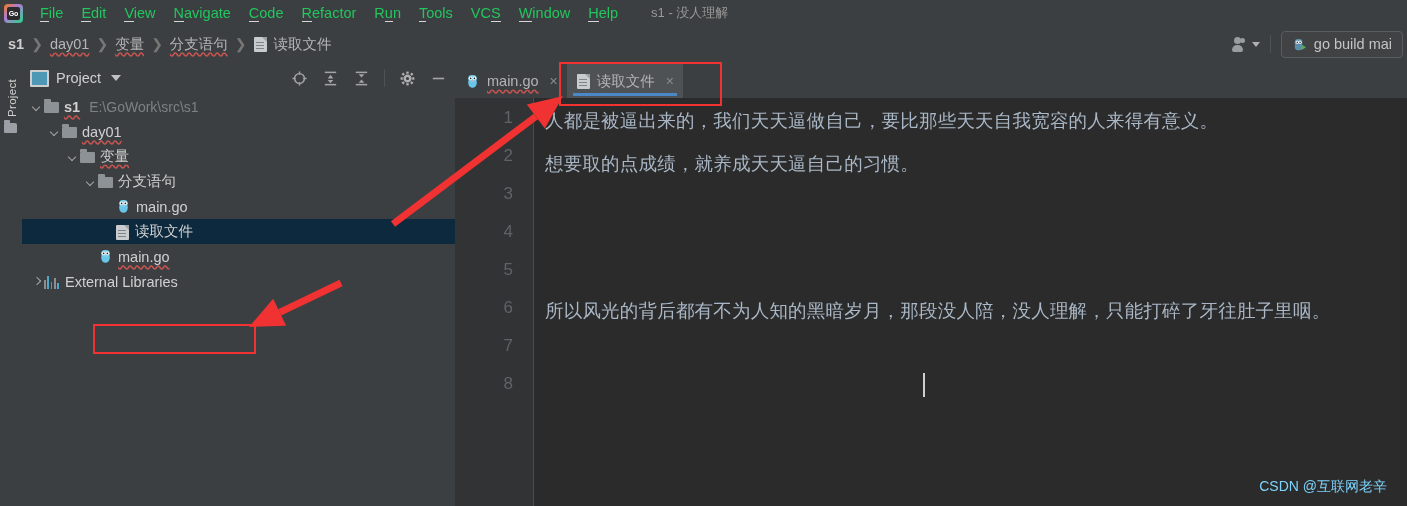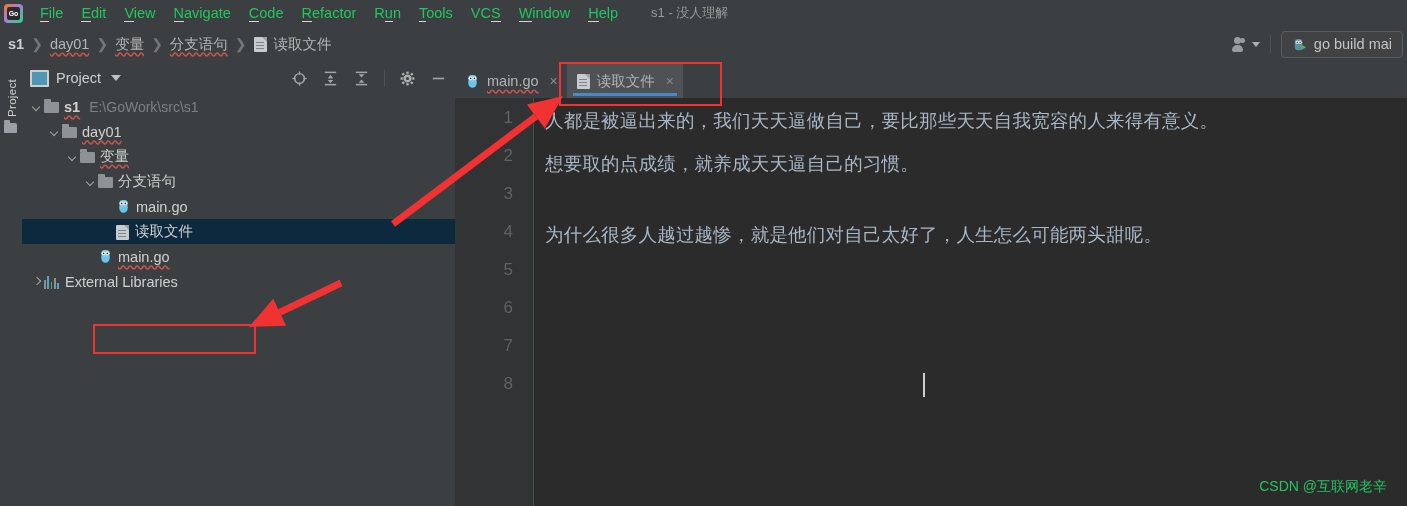--- a/index.html
+++ b/index.html
@@ -129,21 +129,21 @@
   .tab.active .underline{position:absolute;left:6px;right:6px;bottom:2px;height:3px;background:#4a88c7;}
   .tab .x{color:#8b8b8b;font-size:14px;margin-left:4px;}
   .gopher-ico{width:15px;height:15px;flex:0 0 auto;}
 
   .gutter{position:absolute;left:0;top:36px;width:78px;height:408px;background:#313335;border-right:1px solid #4b4b4b;}
   .lnum{position:absolute;right:20px;font-size:17px;color:#606366;font-family:"Liberation Sans",sans-serif;}
   .code{position:absolute;left:79px;top:36px;width:873px;height:408px;background:#2b2b2b;overflow:hidden;}
   .cline{position:absolute;left:11px;font-size:18.5px;color:#a9b7c6;white-space:nowrap;letter-spacing:.2px;text-align:center;}
   .caretline{position:absolute;left:0;width:952px;height:38px;background:#323232;}
   .caret{position:absolute;width:2px;height:24px;background:#cfcfcf;}
-  .watermark{position:absolute;right:20px;bottom:10px;font-size:14px;color:#22c55e;}
+  .watermark{position:absolute;right:20px;bottom:10px;font-size:14px;color:#7dd3fc;}
 
   
   .redbox{position:absolute;border:2px solid #f03232;pointer-events:none;}
   .ann-svg{position:absolute;left:0;top:0;width:1407px;height:506px;pointer-events:none;}
 </style>
 </head>
 <body>
 
 <div id="app">
 
@@ -362,21 +362,21 @@
         <div class="lnum" style="top: 86px;">3</div>
         <div class="lnum" style="top: 124px;">4</div>
         <div class="lnum" style="top: 162px;">5</div>
         <div class="lnum" style="top: 200px;">6</div>
         <div class="lnum" style="top: 238px;">7</div>
         <div class="lnum" style="top: 276px;">8</div>
       </div>
     <div class="code" id="code">
         <div class="cline" style="top: 10px;">人都是被逼出来的，我们天天逼做自己，要比那些天天自我宽容的人来得有意义。</div>
         <div class="cline" style="top: 53px;">想要取的点成绩，就养成天天逼自己的习惯。</div>
-        <div class="cline" style="top: 124px;">为什么很多人越过越惨，就是他们对自己太好了，人生怎么可能两头甜呢。</div>
+        <div class="cline" style="top: 200px;">所以风光的背后都有不为人知的黑暗岁月，那段没人陪，没人理解，只能打碎了牙往肚子里咽。</div>
         <div class="caret" style="left: 389px; top: 275px;"></div>
       </div>
     <div class="watermark">CSDN @互联网老辛</div>
   </div>
 
   <div id="boxes">
       <div class="redbox" style="left: 93px; top: 324px; width: 159px; height: 26px; border-color: rgb(240, 50, 50);"></div>
       <div class="redbox" style="left: 559px; top: 62px; width: 159px; height: 40px; border-color: rgb(240, 50, 50);"></div>
     </div>
   <svg class="ann-svg" id="arrows">

